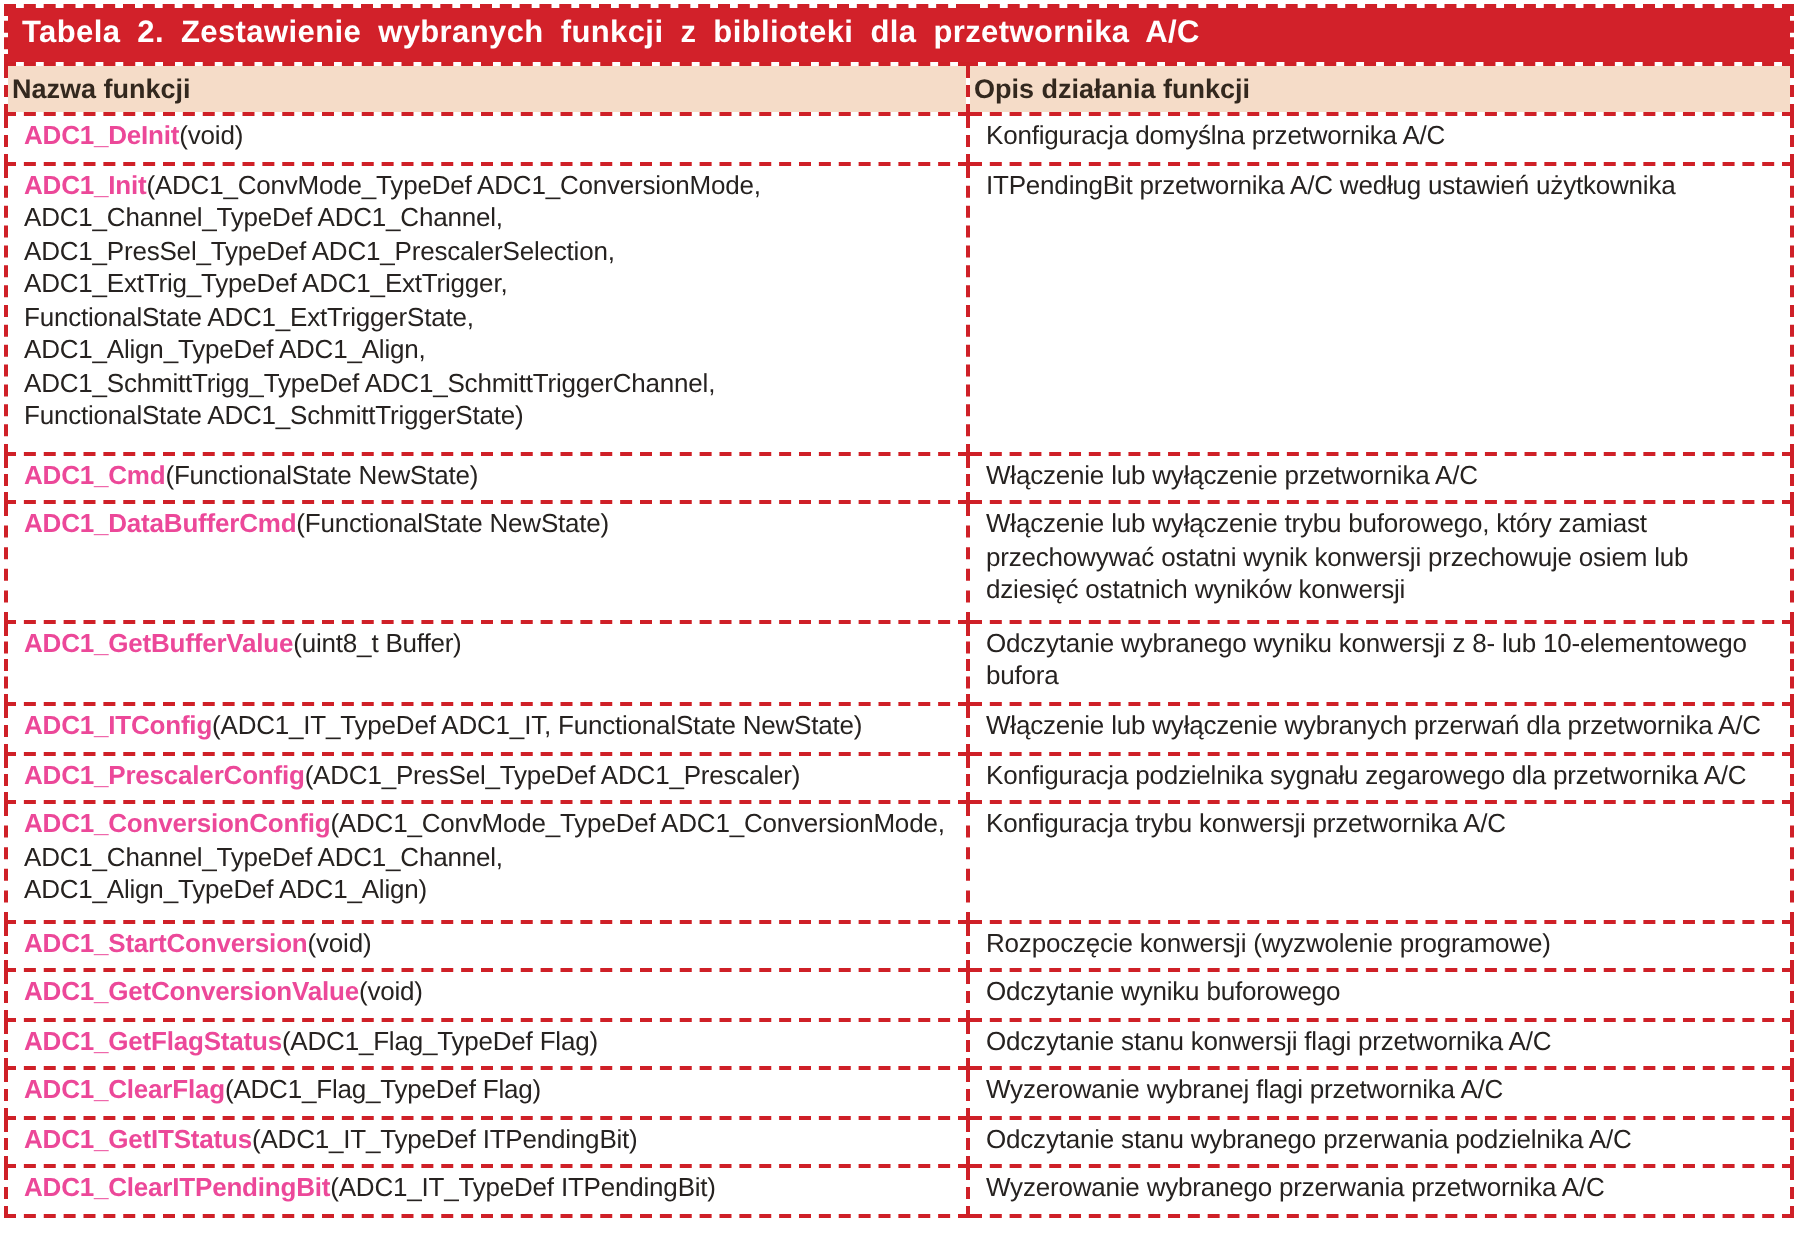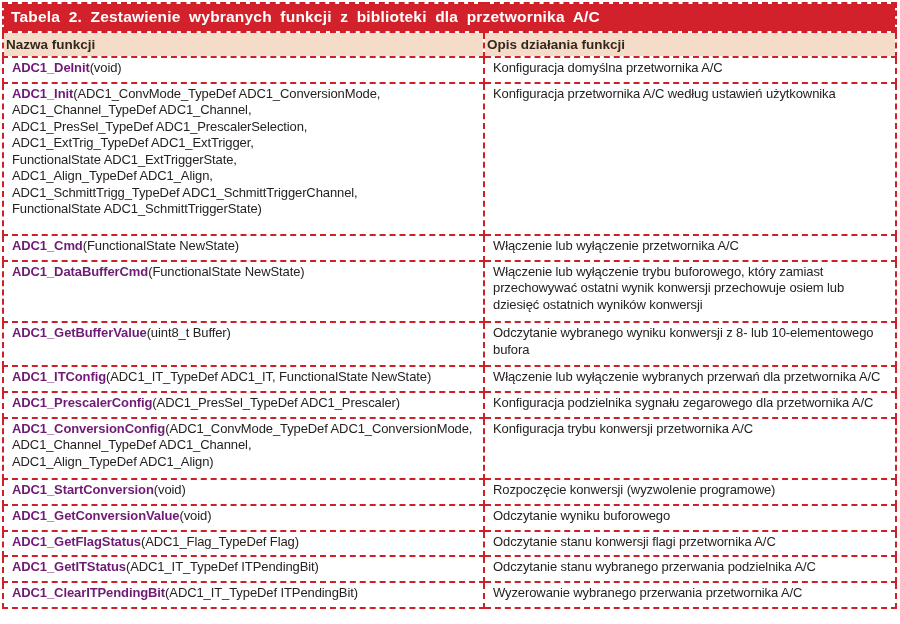--- a/index.html
+++ b/index.html
@@ -43,21 +43,21 @@
     padding: 4px 2px;
     vertical-align: middle;
   }
   td.func-cell, td.desc-cell {
     font-size: 13px;
     line-height: 16.5px;
     color: #262220;
     padding: 2px 8px 3px 8px;
     letter-spacing: -0.1px;
   }
-  td.func-cell b { font-weight: bold; color: #701a75; }
+  td.func-cell b { font-weight: bold; color: #ec4899; }
 </style>
 </head>
 <body>
 
 <div class="page">
   <table class="func-table">
     <colgroup>
       <col style="width:481px">
       <col>
     </colgroup>
@@ -70,21 +70,21 @@
         <th class="col-header">Opis działania funkcji</th>
       </tr>
     </thead>
     <tbody>
         <tr>
           <td class="func-cell"><b>ADC1_DeInit</b>(void)</td>
           <td class="desc-cell">Konfiguracja domyślna przetwornika A/C</td>
         </tr>
         <tr>
           <td class="func-cell"><b>ADC1_Init</b>(ADC1_ConvMode_TypeDef ADC1_ConversionMode,<br>ADC1_Channel_TypeDef ADC1_Channel,<br>ADC1_PresSel_TypeDef ADC1_PrescalerSelection,<br>ADC1_ExtTrig_TypeDef ADC1_ExtTrigger,<br>FunctionalState ADC1_ExtTriggerState,<br>ADC1_Align_TypeDef ADC1_Align,<br>ADC1_SchmittTrigg_TypeDef ADC1_SchmittTriggerChannel,<br>FunctionalState ADC1_SchmittTriggerState)</td>
-          <td class="desc-cell">Konfiguracja przetwornika A/C według ustawień użytkownika</td>
+          <td class="desc-cell">ITPendingBit przetwornika A/C według ustawień użytkownika</td>
         </tr>
         <tr>
           <td class="func-cell"><b>ADC1_Cmd</b>(FunctionalState NewState)</td>
           <td class="desc-cell">Włączenie lub wyłączenie przetwornika A/C</td>
         </tr>
         <tr>
           <td class="func-cell"><b>ADC1_DataBufferCmd</b>(FunctionalState NewState)</td>
           <td class="desc-cell">Włączenie lub wyłączenie trybu buforowego, który zamiast przechowywać ostatni wynik konwersji przechowuje osiem lub dziesięć ostatnich wyników konwersji</td>
         </tr>
         <tr>
@@ -109,20 +109,24 @@
         </tr>
         <tr>
           <td class="func-cell"><b>ADC1_GetConversionValue</b>(void)</td>
           <td class="desc-cell">Odczytanie wyniku buforowego</td>
         </tr>
         <tr>
           <td class="func-cell"><b>ADC1_GetFlagStatus</b>(ADC1_Flag_TypeDef Flag)</td>
           <td class="desc-cell">Odczytanie stanu konwersji flagi przetwornika A/C</td>
         </tr>
         <tr>
+          <td class="func-cell"><b>ADC1_ClearFlag</b>(ADC1_Flag_TypeDef Flag)</td>
+          <td class="desc-cell">Wyzerowanie wybranej flagi przetwornika A/C</td>
+        </tr>
+        <tr>
           <td class="func-cell"><b>ADC1_GetITStatus</b>(ADC1_IT_TypeDef ITPendingBit)</td>
           <td class="desc-cell">Odczytanie stanu wybranego przerwania podzielnika A/C</td>
         </tr>
         <tr>
           <td class="func-cell"><b>ADC1_ClearITPendingBit</b>(ADC1_IT_TypeDef ITPendingBit)</td>
           <td class="desc-cell">Wyzerowanie wybranego przerwania przetwornika A/C</td>
         </tr>
       </tbody>
   </table>
 </div>

